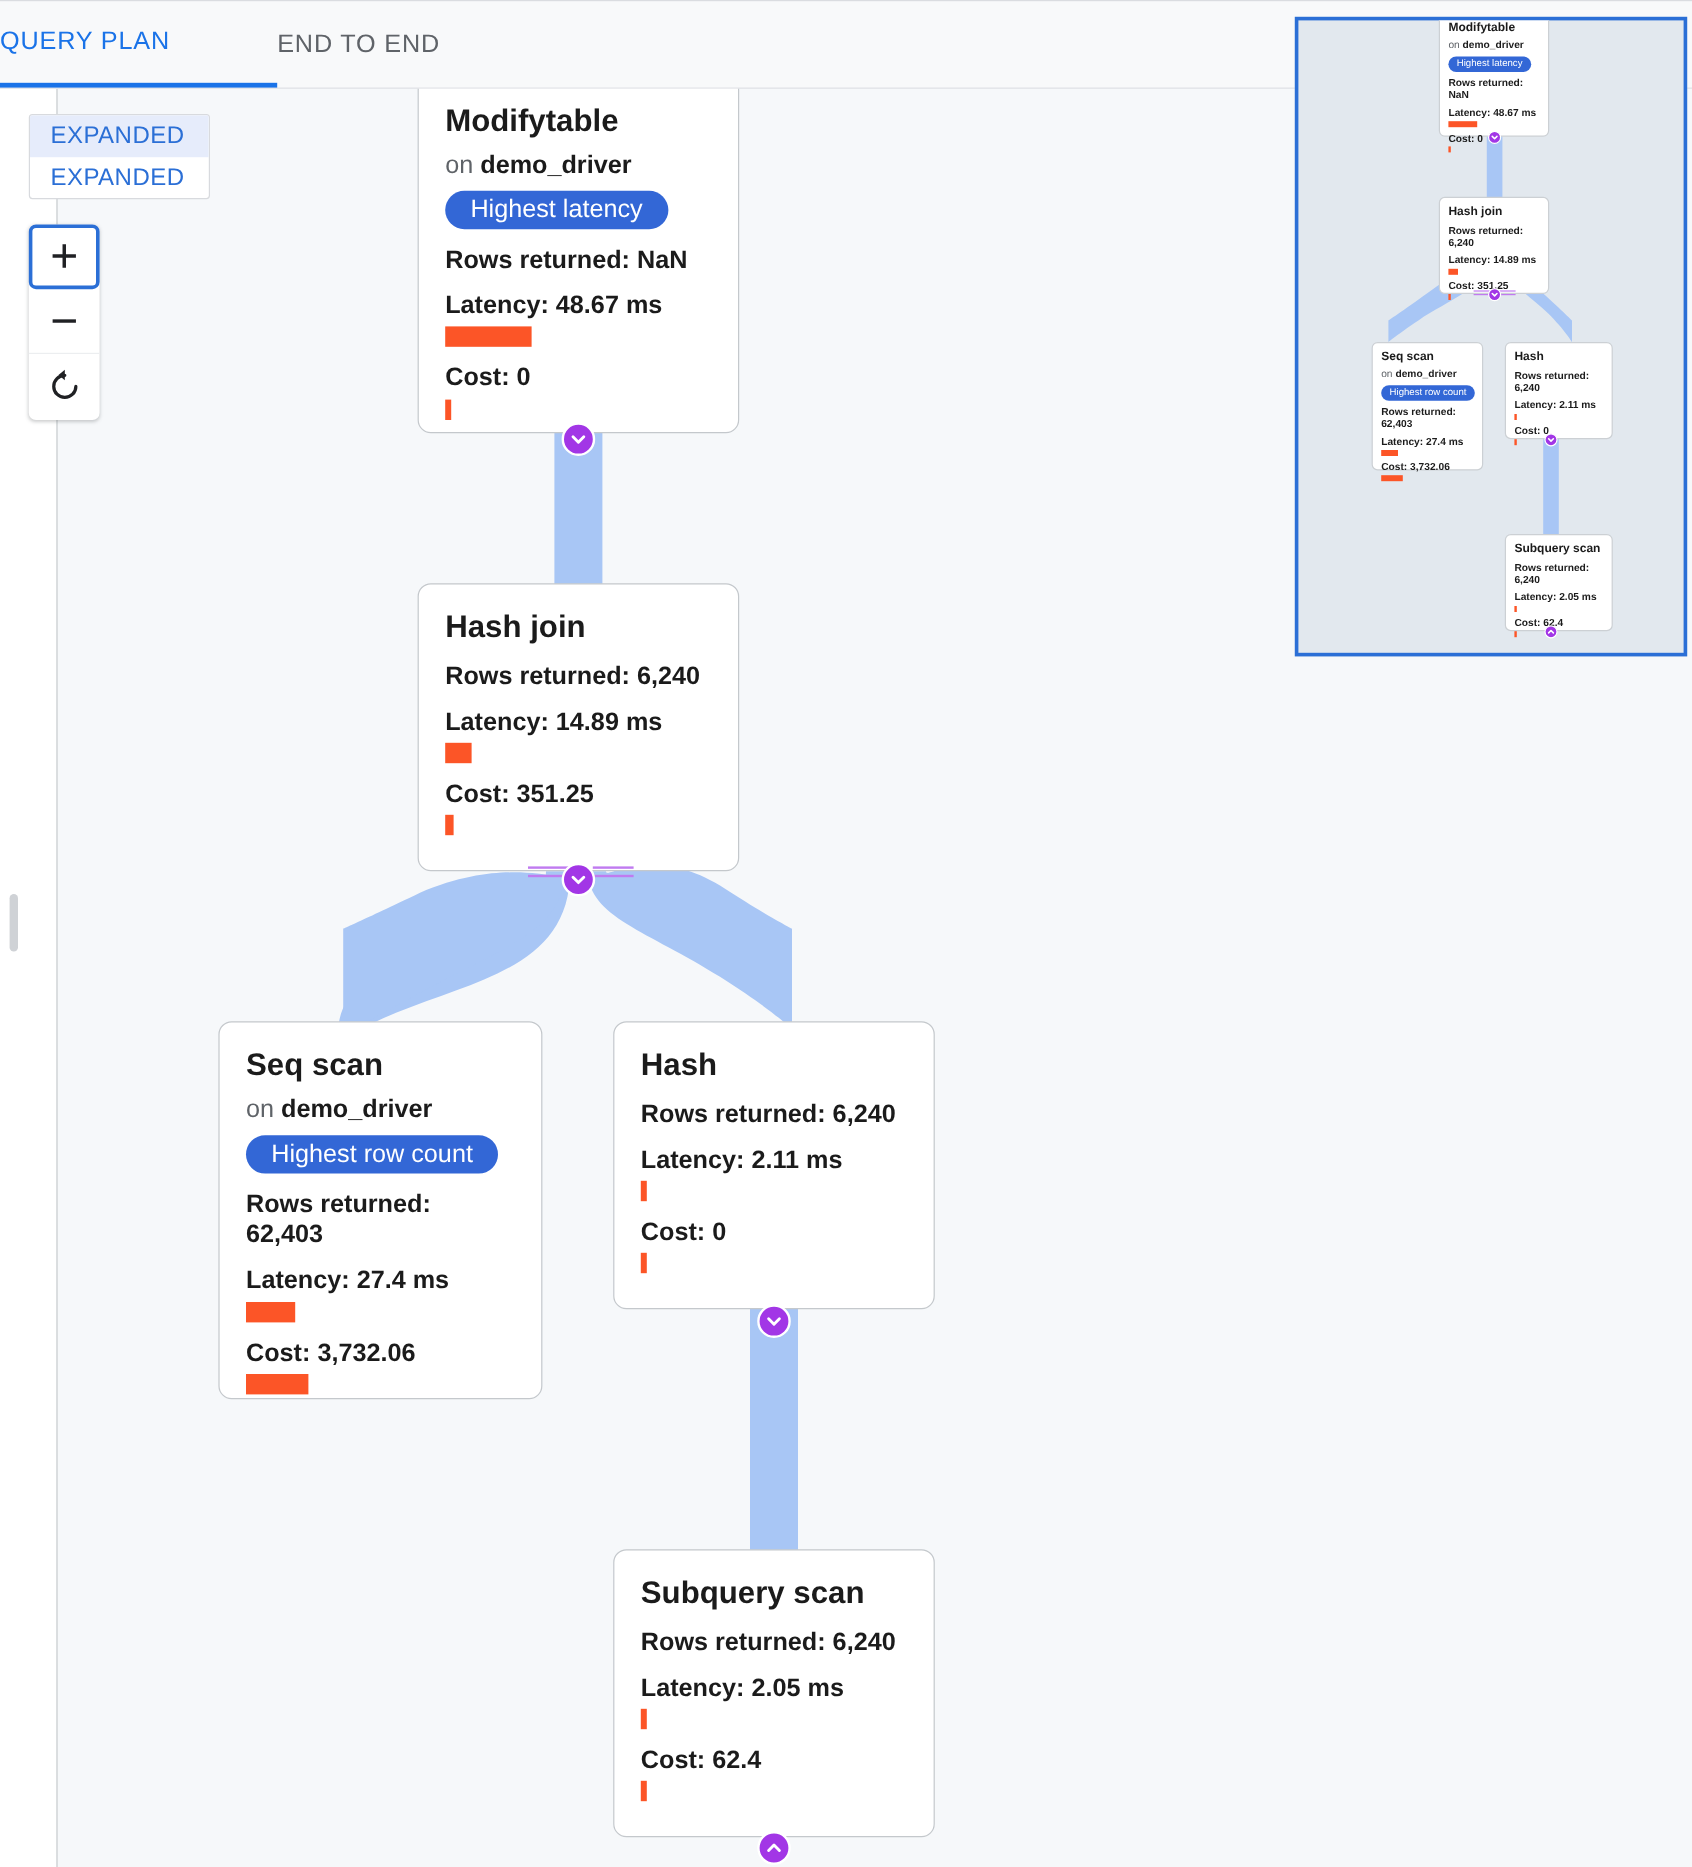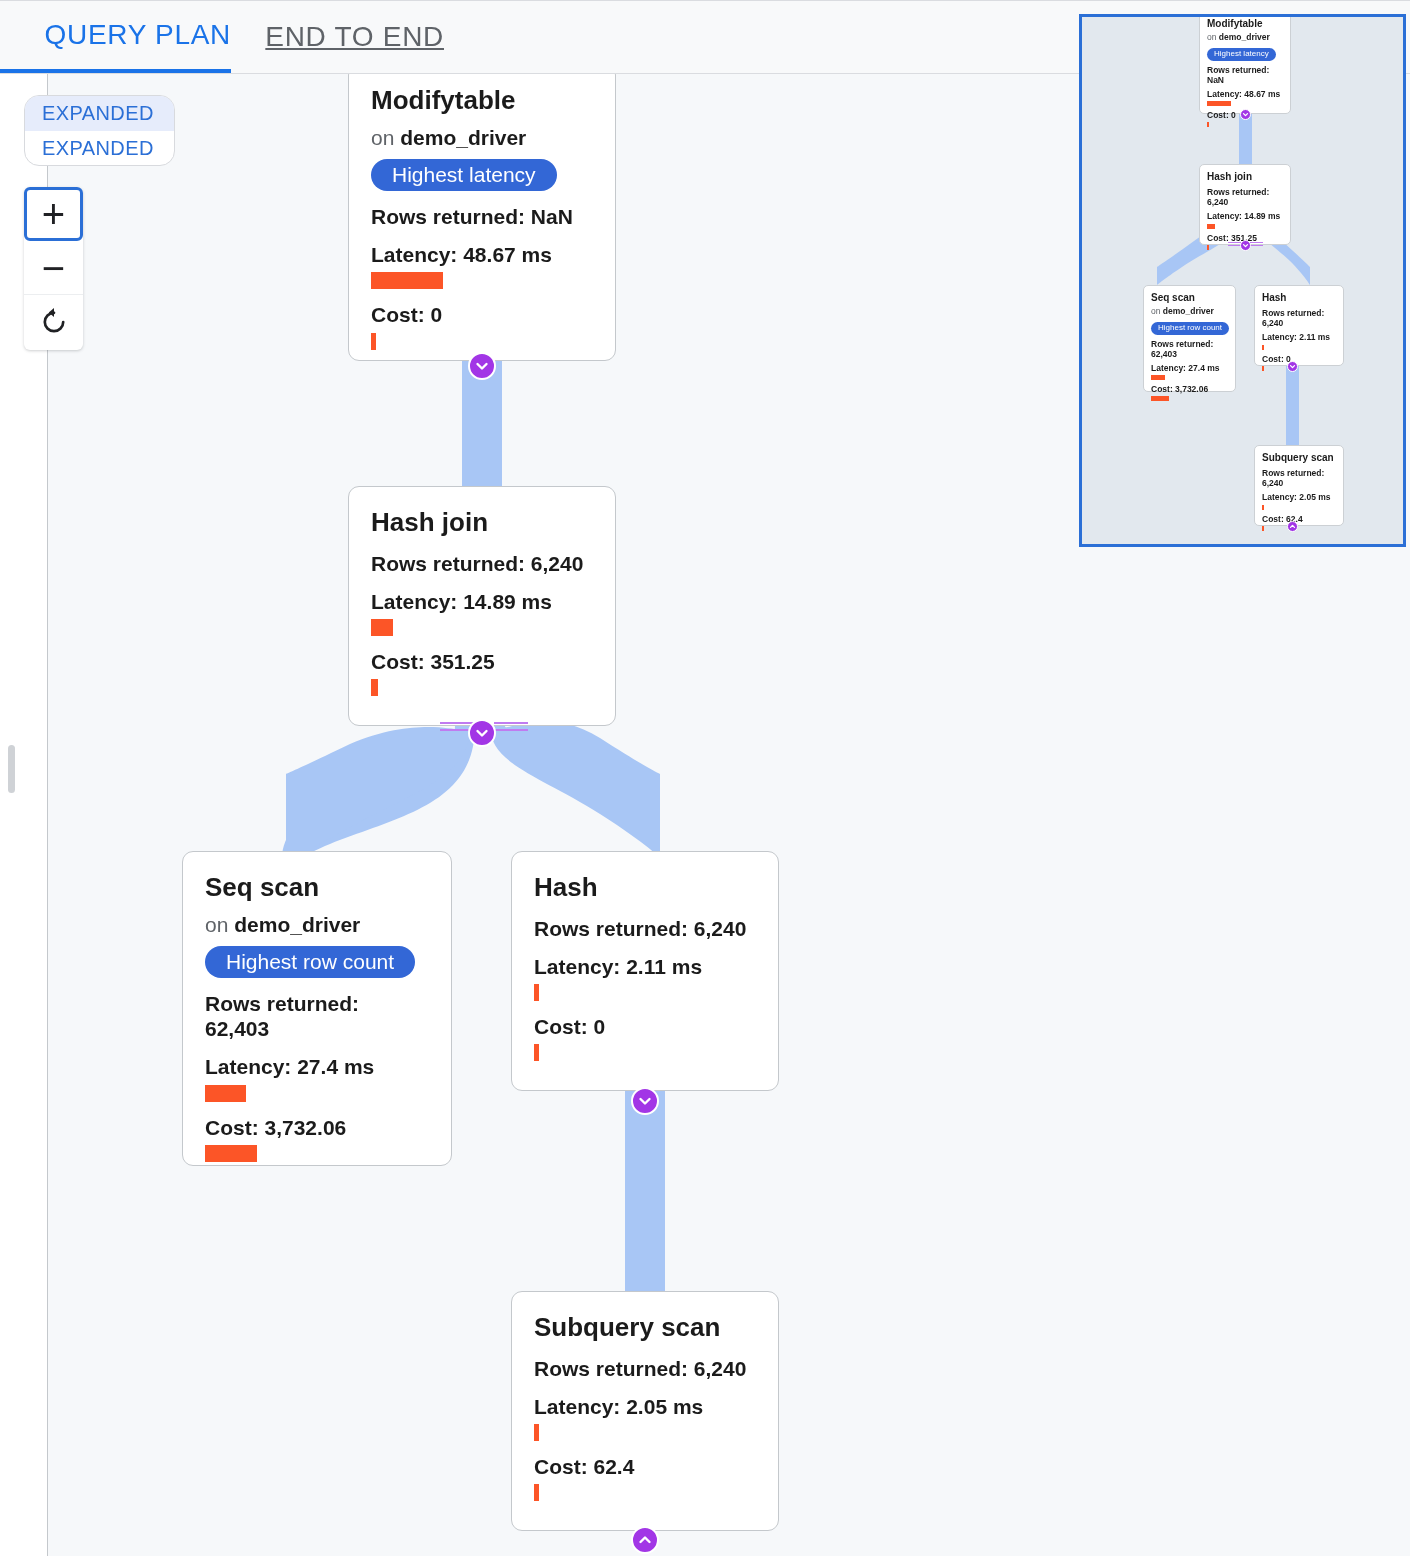--- a/index.html
+++ b/index.html
@@ -16,46 +16,46 @@
     position:absolute;left:0;top:0;width:1410px;height:74px;
     background:#f8f9fa;
     border-bottom:1px solid #dadce0;
     box-sizing:border-box;
   }
   #tabbar:before{
     content:"";position:absolute;left:0;top:0;width:1410px;height:1px;background:#dadce0;
   }
   .tab{
     position:absolute;top:0;height:73px;
-    display:flex;align-items:center;justify-content:flex-end;
-    font-size:28px;letter-spacing:.7px;font-weight:500;
+    display:flex;align-items:center;justify-content:flex-start;
+    font-size:21px;letter-spacing:.7px;font-weight:500;
     color:#5f6368;cursor:pointer;box-sizing:border-box;
   }
   .tab.active{color:#1a73e8;border-bottom:4px solid #1a73e8;}
   #tab-query-plan{left:0;width:231px;}
-  #tab-end-to-end{left:231px;width:213px;text-decoration:underline;}
+  #tab-end-to-end{left:231px;width:213px;}
 
   
   #canvas{
     position:absolute;left:0;top:74px;width:1410px;height:1482px;
     background:#f6f8fa;overflow:hidden;
   }
   #canvas-left-white{
     position:absolute;left:0;top:0;width:48px;height:1482px;background:#ffffff;
     border-right:1px solid #c4c8cc;box-sizing:border-box;
   }
   #drag-handle{
     position:absolute;left:8px;top:671px;width:7px;height:48px;
     background:#cfd2d6;border-radius:4px;cursor:col-resize;
   }
 
   
   #layout-toggle{
     position:absolute;left:24px;top:21px;width:151px;height:71px;
-    background:#ffffff;border:1px solid #d8dade;border-radius:15px;
+    background:#ffffff;border:1px solid #d8dade;border-radius:3px;
     overflow:hidden;box-sizing:border-box;z-index:40;
   }
   .layout-btn{
     height:35px;display:flex;align-items:center;
     padding-left:17px;font-size:20px;color:#2b6fd6;
     letter-spacing:.4px;cursor:pointer;box-sizing:border-box;
   }
   .layout-btn.selected{background:#e6ecfb;}
 
   #zoom-controls{

